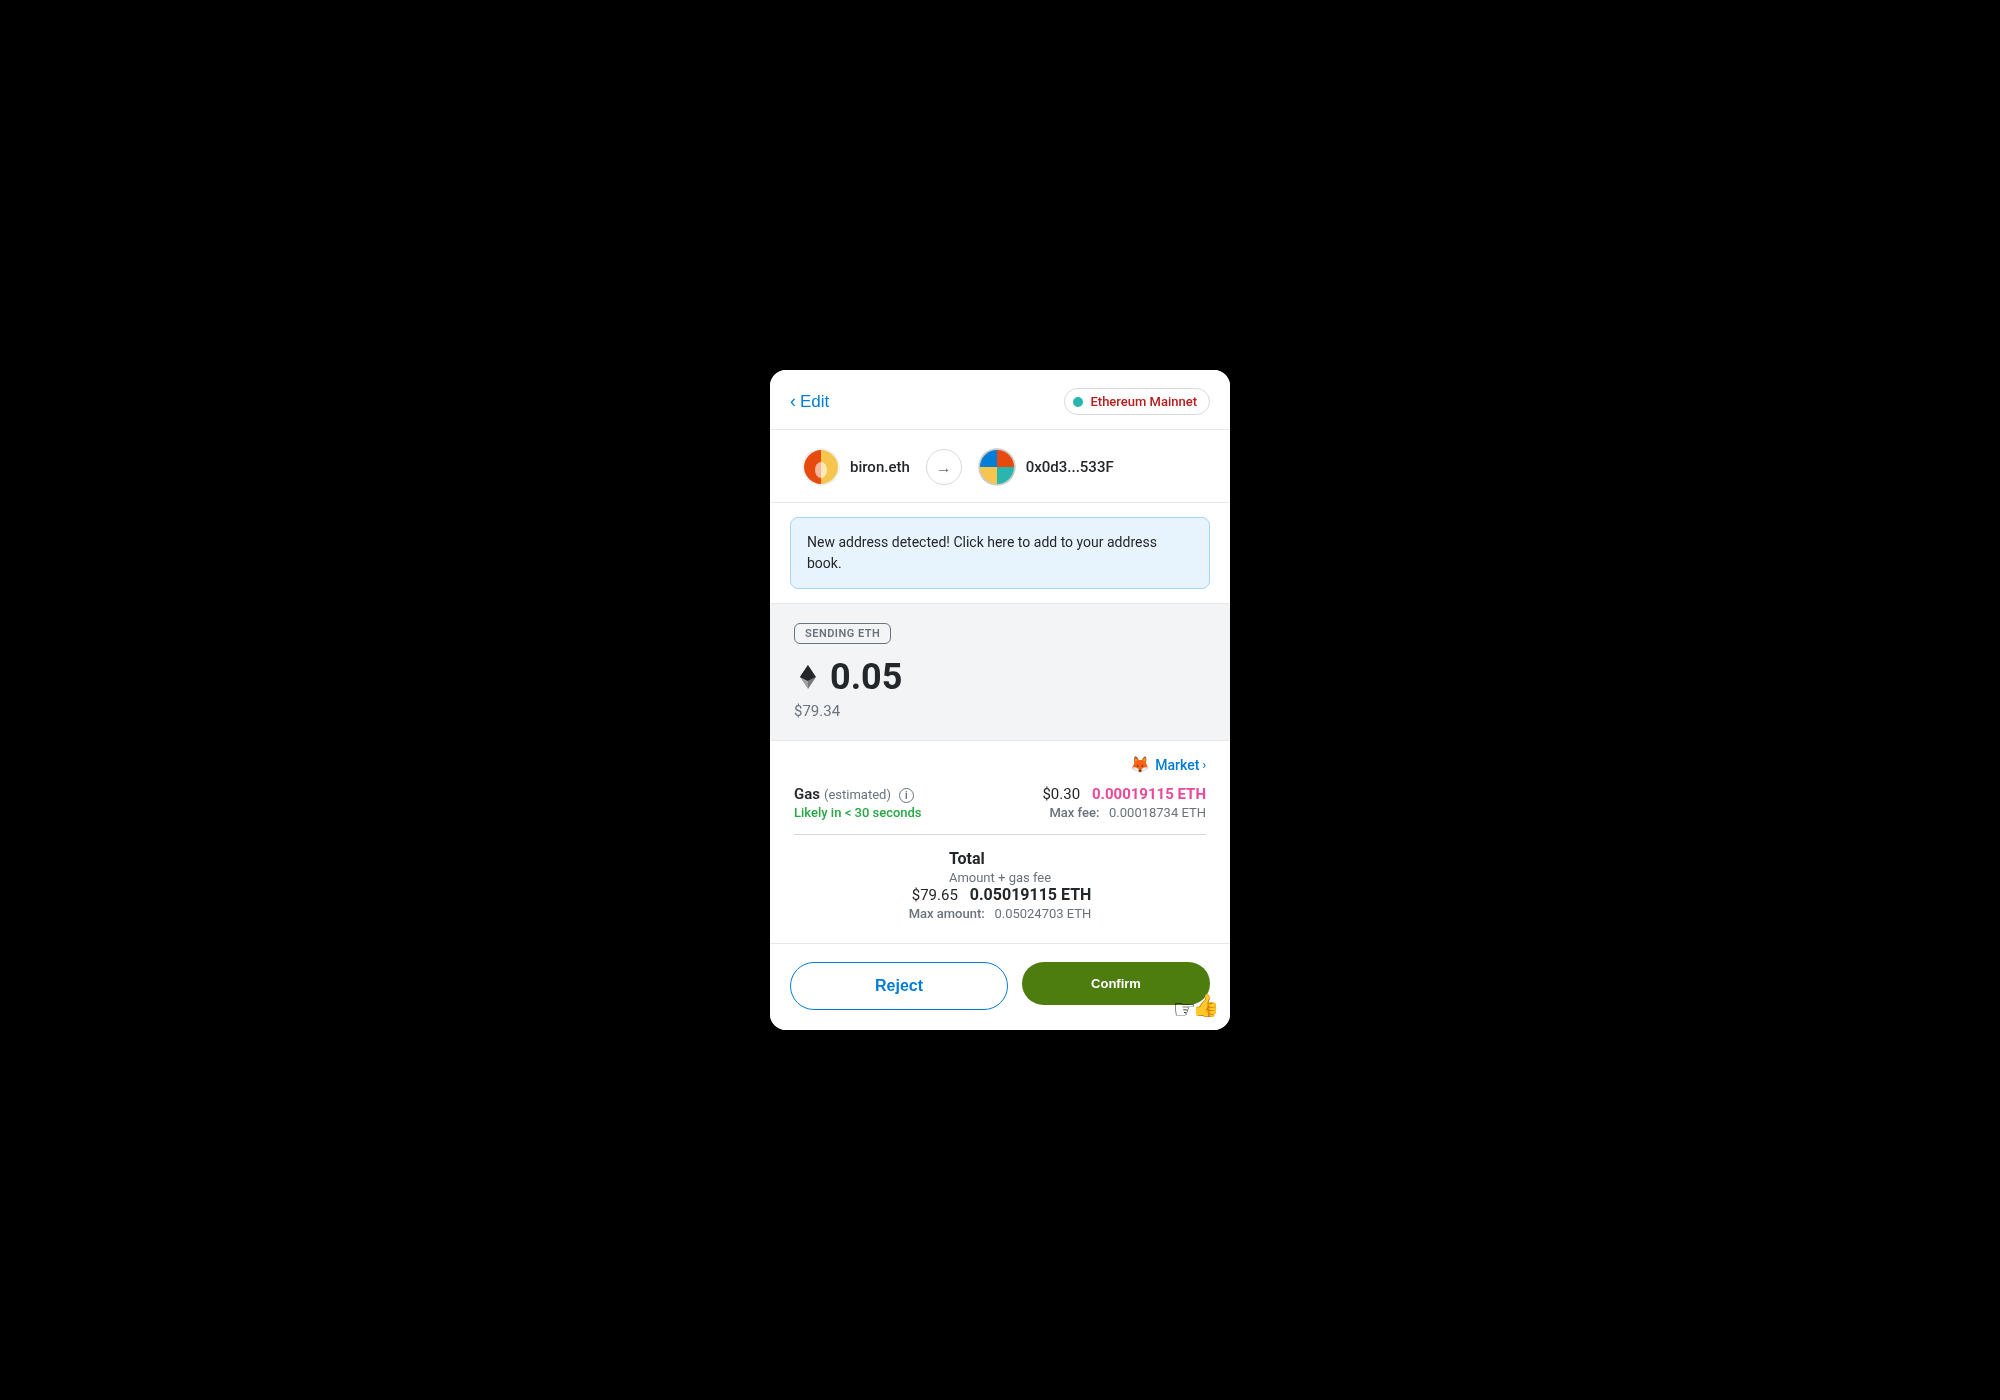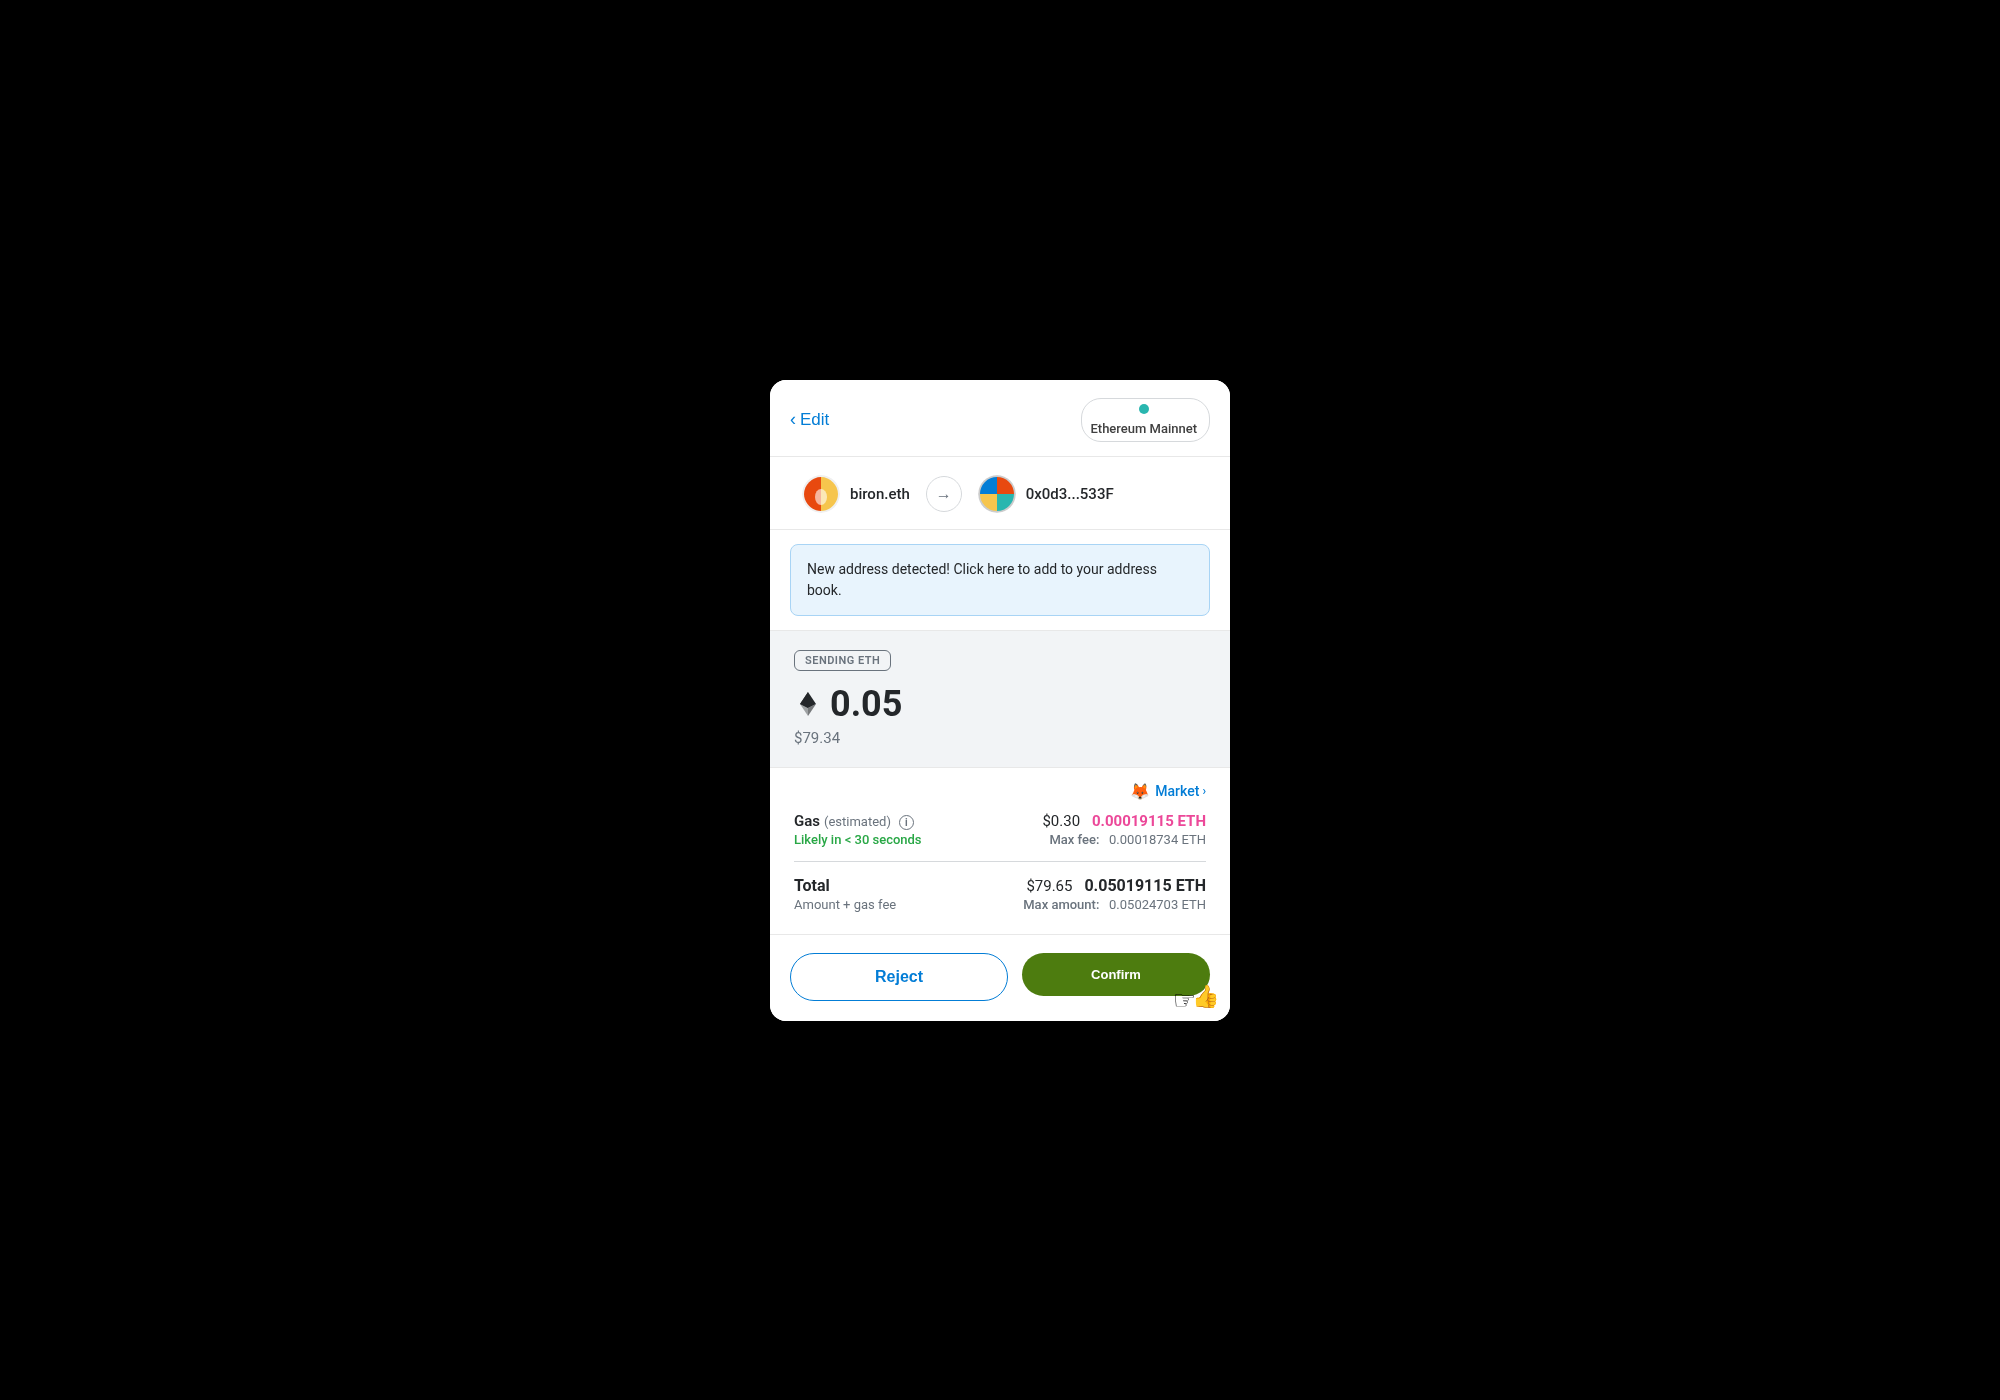--- a/index.html
+++ b/index.html
@@ -47,23 +47,22 @@
       color: #037dd6;
     }
     .network-badge {
       display: flex;
       align-items: center;
       gap: 7px;
       border: 1.5px solid #d6d9dc;
       border-radius: 20px;
       padding: 5px 12px 5px 8px;
       font-size: 13px;
-      color: #404040;
-      font-weight: 500;
-      flex-direction: column;
+      color: #b91c1c;
+      font-weight: 500;
     }
     .network-dot {
       width: 10px;
       height: 10px;
       border-radius: 50%;
       background: #29b6af;
       flex-shrink: 0;
     }
 
     
@@ -264,20 +263,21 @@
     .divider {
       border: none;
       border-top: 1px solid #d6d9dc;
       margin: 14px 0;
     }
     .total-row {
       display: flex;
       justify-content: space-between;
       align-items: center;
       margin-bottom: 4px;
+      flex-direction: column;
     }
     .total-label {
       font-size: 16px;
       font-weight: 700;
       color: #24272a;
     }
     .total-sub {
       font-size: 13px;
       color: #6a737d;
       margin-top: 2px;

